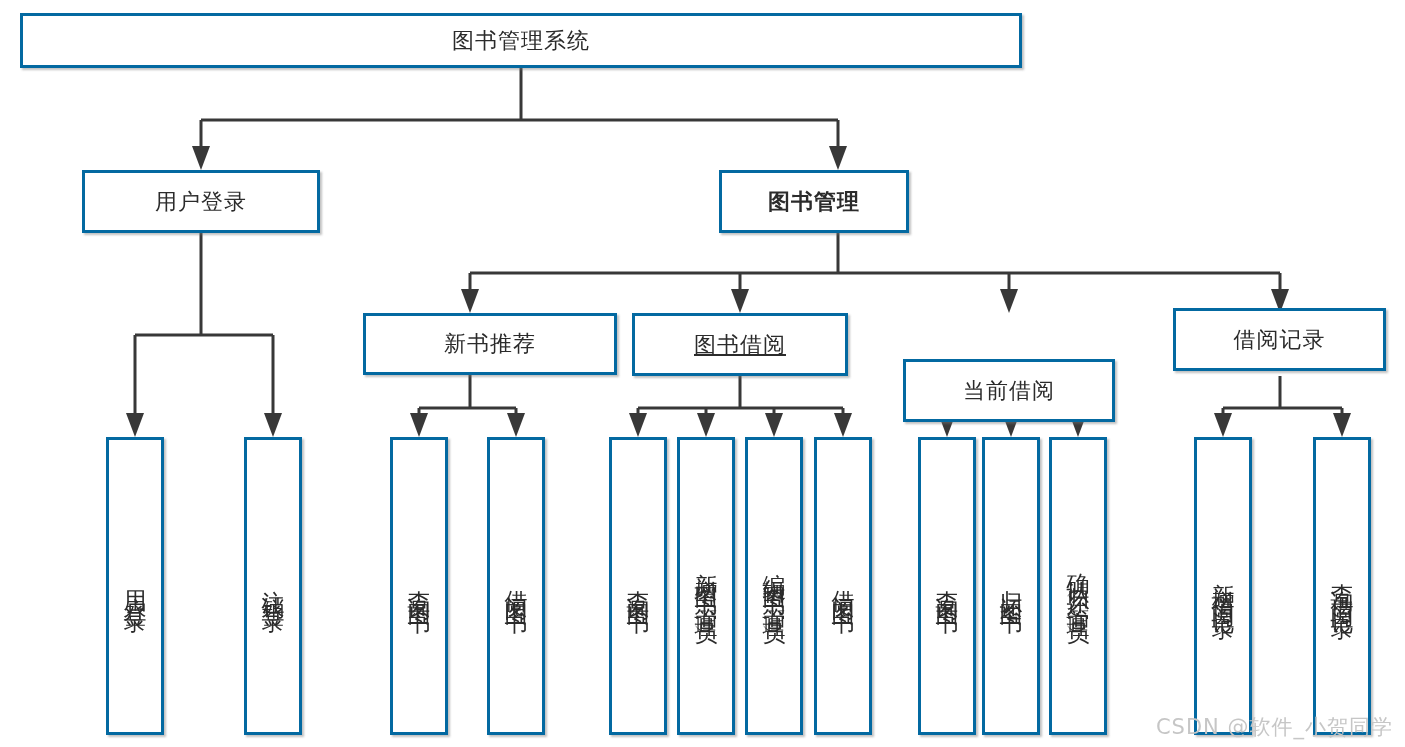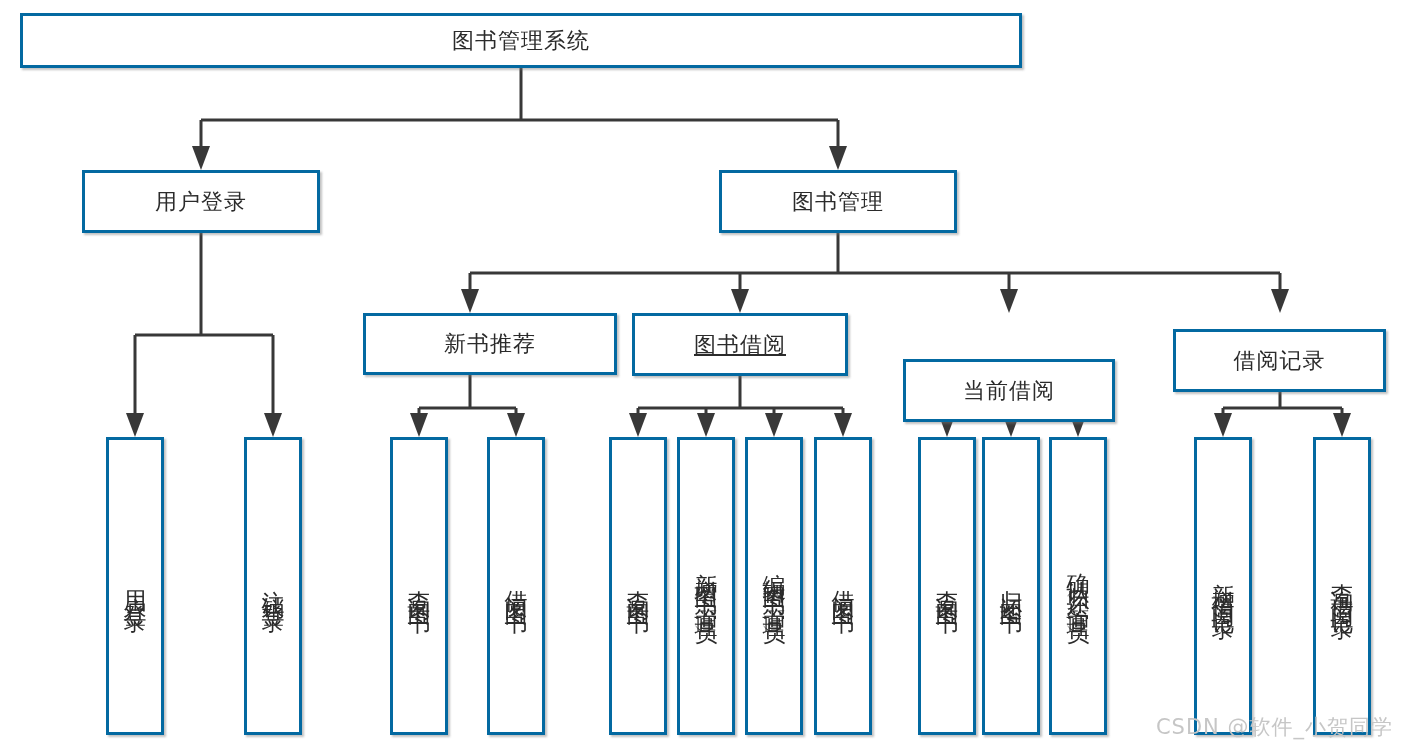--- a/index.html
+++ b/index.html
@@ -87,26 +87,26 @@
       <polygon points="1002,413 1020,413 1011,437"></polygon>
       <polygon points="1069,413 1087,413 1078,437"></polygon>
       <polygon points="1214,413 1232,413 1223,437"></polygon>
       <polygon points="1333,413 1351,413 1342,437"></polygon>
     </g>
   </svg>
 
   <div class="node hbox" style="left:20px;top:13px;width:1002px;height:55px;">图书管理系统</div>
 
   <div class="node hbox" style="left:82px;top:170px;width:238px;height:63px;">用户登录</div>
-  <div class="node hbox" style="left:719px;top:170px;width:238px;height:63px;">图书管理</div>
+  <div class="node hbox" style="left:719px;top:170px;width:190px;height:63px;font-weight:bold;">图书管理</div>
 
   <div class="node hbox" style="left:363px;top:313px;width:254px;height:62px;">新书推荐</div>
   <div class="node hbox" style="left:632px;top:313px;width:216px;height:63px;text-decoration:underline;">图书借阅</div>
   <div class="node hbox" style="left:903px;top:313px;width:212px;height:63px;margin-top:46px;">当前借阅</div>
-  <div class="node hbox" style="left:1173px;top:329px;width:213px;height:63px;">借阅记录</div>
+  <div class="node hbox" style="left:1173px;top:308px;width:213px;height:63px;">借阅记录</div>
 
   <div class="node vbox" style="left:106px;top:437px;width:58px;height:298px;">用户登录</div>
   <div class="node vbox" style="left:244px;top:437px;width:58px;height:298px;">注销登录</div>
 
   <div class="node vbox" style="left:390px;top:437px;width:58px;height:298px;">查询图书</div>
   <div class="node vbox" style="left:487px;top:437px;width:58px;height:298px;">借阅图书</div>
 
   <div class="node vbox" style="left:609px;top:437px;width:58px;height:298px;">查询图书</div>
   <div class="node vbox" style="left:677px;top:437px;width:58px;height:298px;">新增图书（管理员）</div>
   <div class="node vbox" style="left:745px;top:437px;width:58px;height:298px;">编辑图书（管理员）</div>

